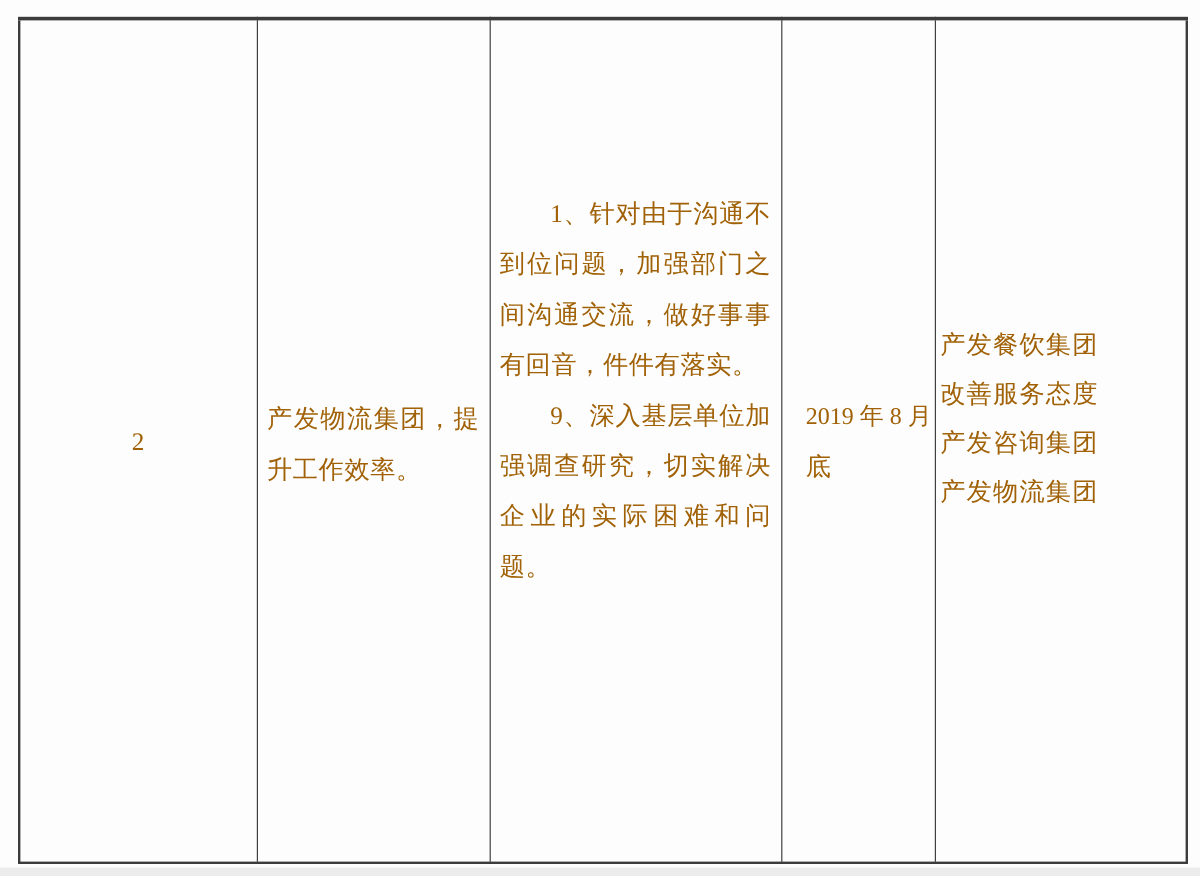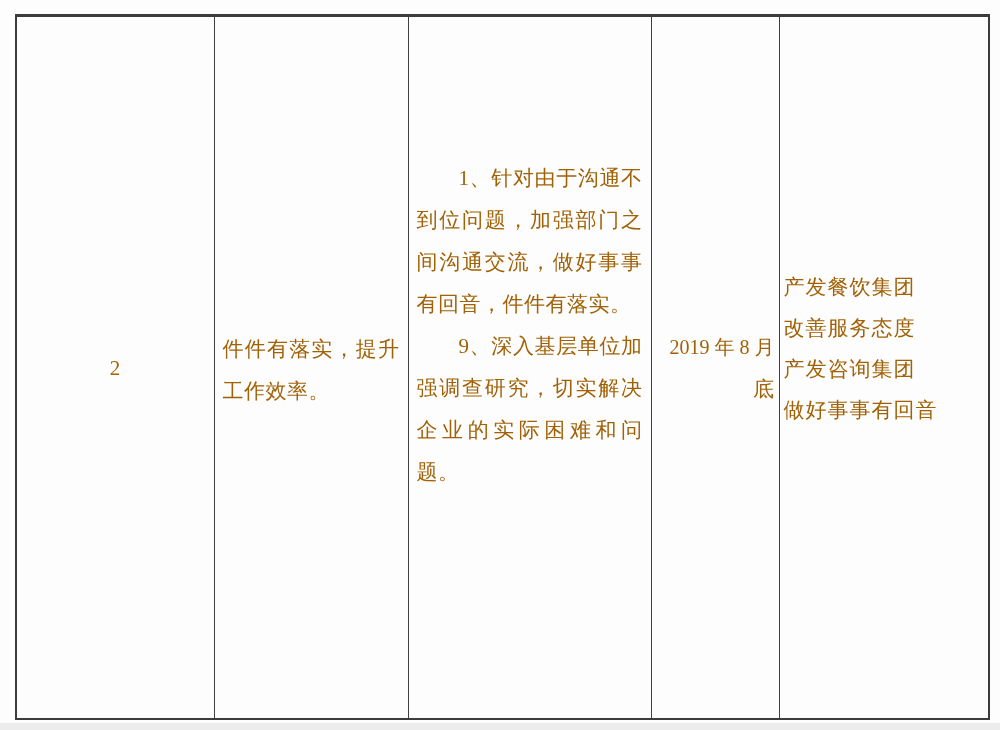--- a/index.html
+++ b/index.html
@@ -52,21 +52,21 @@
   td.c-actions { padding: 0 8px; }
   .actions-block { padding-bottom: 86px; }
   .actions-block p {
     text-indent: 2em;
     text-align: justify;
     text-justify: inter-ideograph;
     line-break: strict;
   }
 
   
-  td.c-deadline { text-align: right; padding: 0 4px; }
+  td.c-deadline { text-align: left; padding: 0 20px; }
   .deadline-line1 { white-space: nowrap; font-size: 20px; letter-spacing: 0; }
   .deadline-line2 { font-size: 21px; }
 
   
   td.c-units { padding-left: 4px; padding-right: 10px; }
   .units-block { padding-bottom: 38px; }
   .unit { line-height: 41px; letter-spacing: 1px; }
 
   
   .scan-strip {
@@ -90,21 +90,21 @@
       <col style="width:auto">
     </colgroup>
     <tbody>
       <tr>
 
         <td class="c-num">
           <div class="num">2</div>
         </td>
 
         <td class="c-measure">
-          <div class="measure-text">件件有落实，提升工作效率。</div>
+          <div class="measure-text">产发物流集团，提升工作效率。</div>
         </td>
 
         <td class="c-actions">
           <div class="actions-block">
             <p>1、针对由于沟通不到位问题，加强部门之间沟通交流，做好事事有回音，件件有落实。</p>
             <p>9、深入基层单位加强调查研究，切实解决企业的实际困难和问题。</p>
           </div>
         </td>
 
         <td class="c-deadline">
@@ -112,21 +112,21 @@
             <span class="deadline-line1">2019 年 8 月</span><br>
             <span class="deadline-line2">底</span>
           </div>
         </td>
 
         <td class="c-units">
           <div class="units-block">
             <div class="unit">产发餐饮集团</div>
             <div class="unit">改善服务态度</div>
             <div class="unit">产发咨询集团</div>
-            <div class="unit">做好事事有回音</div>
+            <div class="unit">产发物流集团</div>
           </div>
         </td>
 
       </tr>
     </tbody>
   </table>
 
   <div class="scan-strip"></div>
 
 </div>

